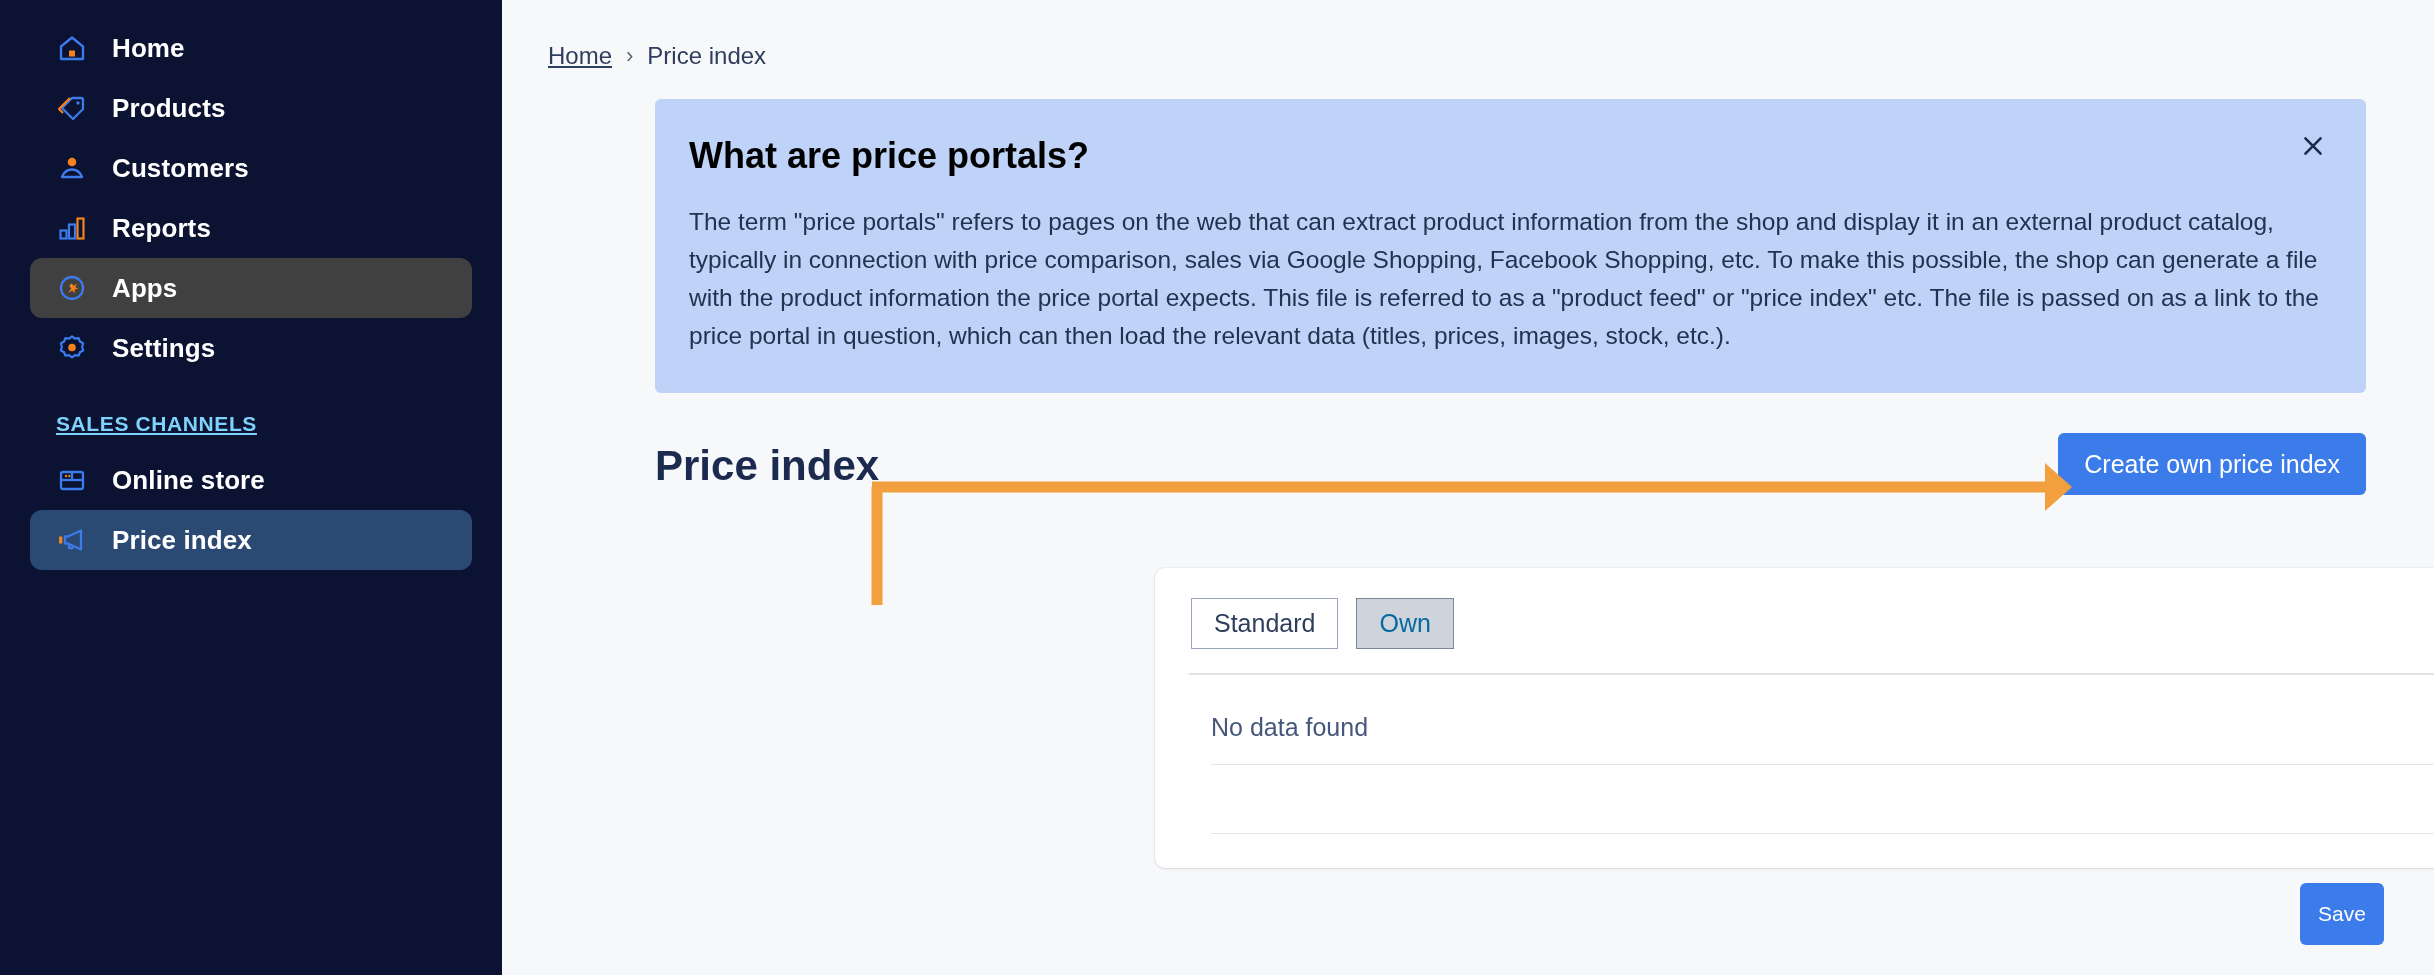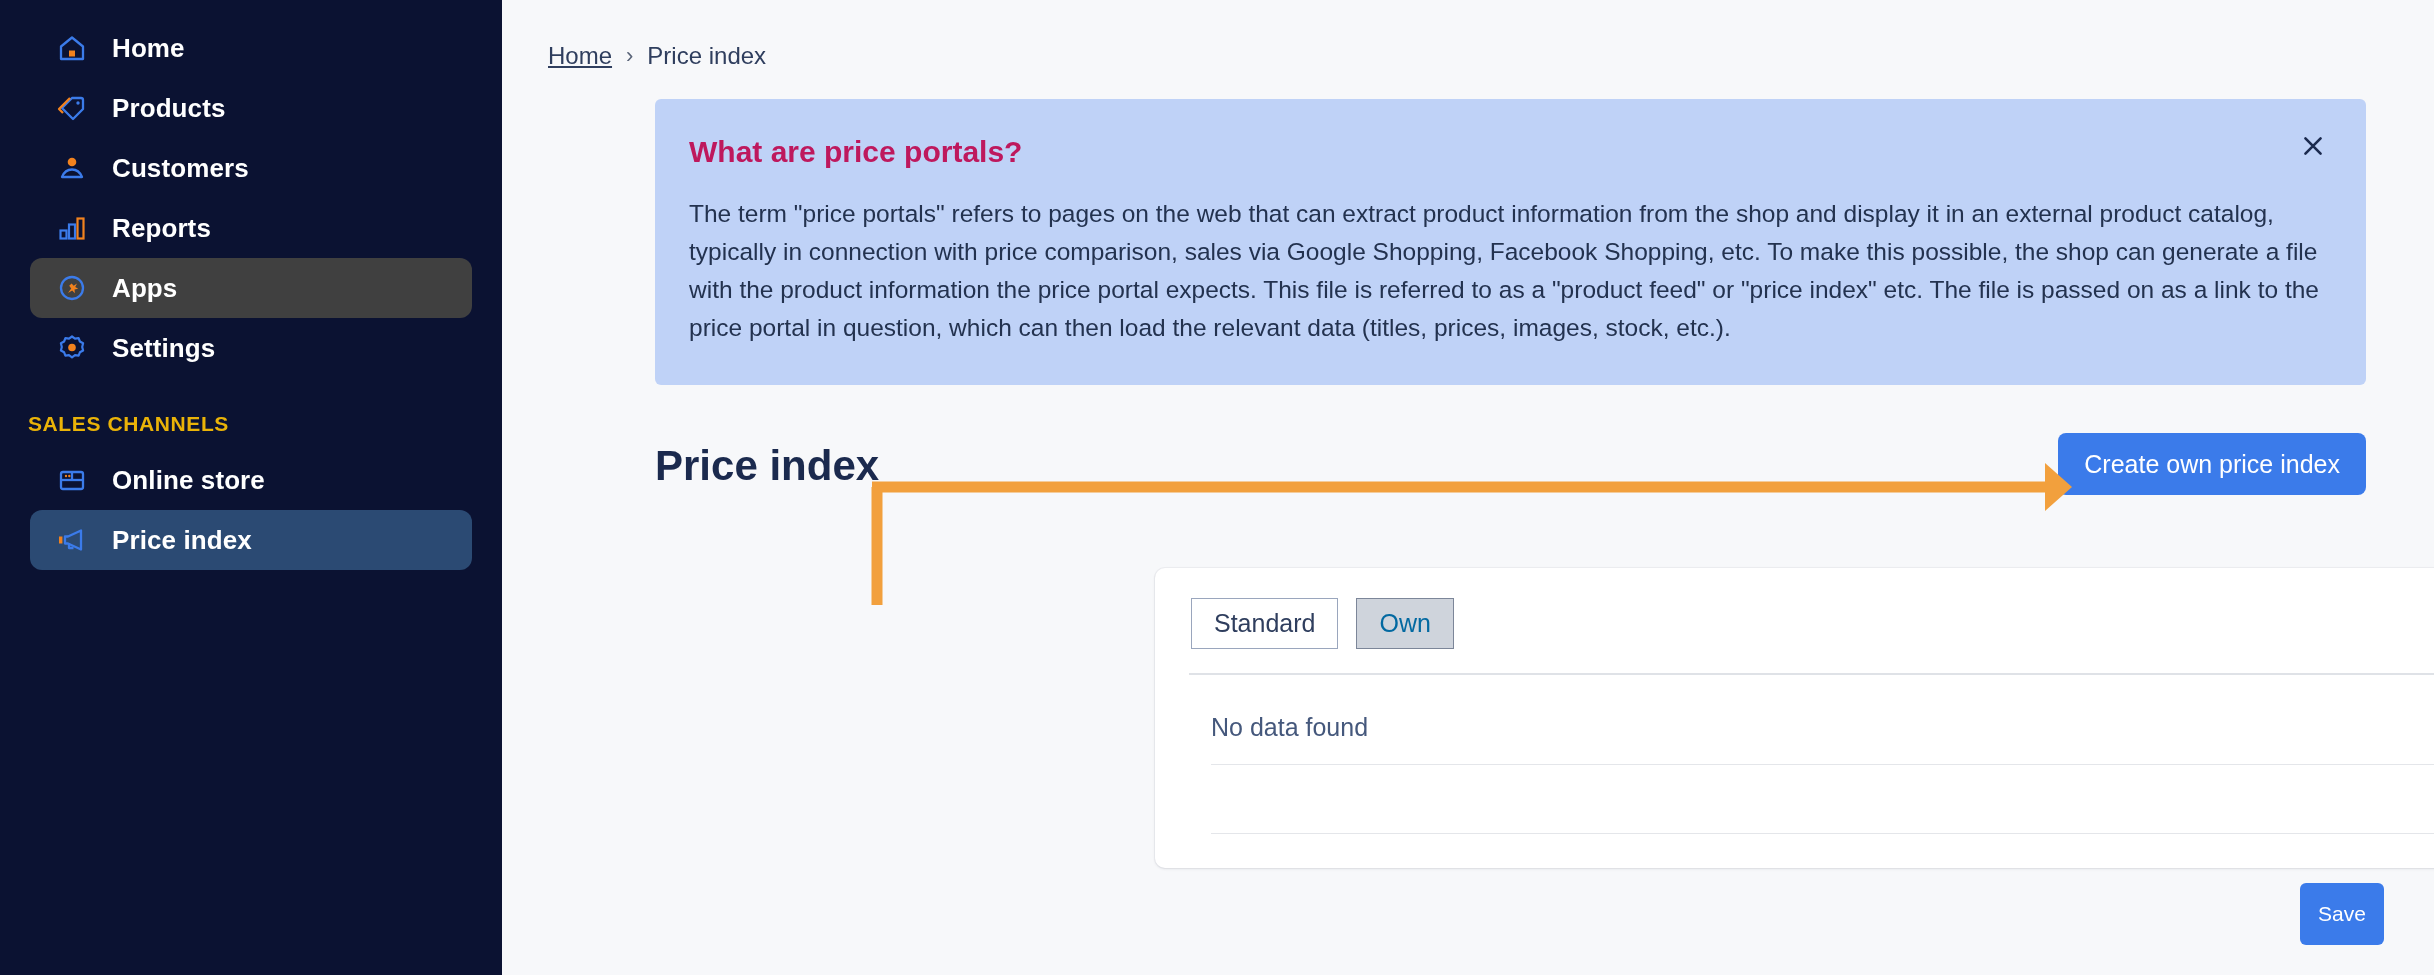--- a/index.html
+++ b/index.html
@@ -33,25 +33,26 @@
   .nav-item.active-blue { background: #2b4a73; }
   .nav-label {
     color: #ffffff;
     font-size: 26px;
     font-weight: 700;
     letter-spacing: .1px;
     white-space: nowrap;
   }
   .nav-icon { width: 32px; height: 32px; flex: 0 0 32px; display: block; }
   .section-label {
-    color: #eab308;
+    color: #7dd3fc;
     font-size: 21px;
     font-weight: 700;
     letter-spacing: .6px;
-    margin: 34px 0 14px 28px;
+    margin: 34px 0 14px 56px;
+    text-decoration: underline;
   }
 
   
   .main {
     flex: 1 1 auto;
     height: 975px;
     position: relative;
     background: #f7f8fa;
     overflow: hidden;
   }
@@ -70,21 +71,21 @@
   
   .banner {
     position: absolute;
     left: 153px; top: 99px;
     width: 1711px;
     background: #bfd2f7;
     border-radius: 6px;
     padding: 36px 44px 38px 34px;
   }
   .banner-title {
-    font-size: 30px; font-weight: 700; color: #be185d;
+    font-size: 36px; font-weight: 700; color: #000000;
     margin: 0 0 26px 0;
   }
   .banner-body {
     font-size: 24.5px; line-height: 38px; color: #23324f;
     max-width: 1640px;
   }
   .banner-close {
     position: absolute; top: 26px; right: 32px;
     width: 42px; height: 42px;
     display: flex; align-items: center; justify-content: center;
@@ -103,21 +104,20 @@
   .btn-primary {
     background: #3b7bea; color: #fff;
     border: none; border-radius: 6px;
     font-family: "Liberation Sans", sans-serif;
     cursor: pointer;
   }
   .btn-create {
     position: absolute; right: 0; top: -5px;
     height: 62px; padding: 0 26px;
     font-size: 25px;
-    border-radius: 8px;
   }
 
   
   .card {
     position: absolute; left: 653px; top: 568px;
     width: 1711px;
     background: #ffffff;
     border-radius: 10px;
     box-shadow: 0 1px 3px rgba(20,30,60,.10), 0 0 0 1px rgba(20,30,60,.04);
     padding: 30px 34px 34px 34px;

